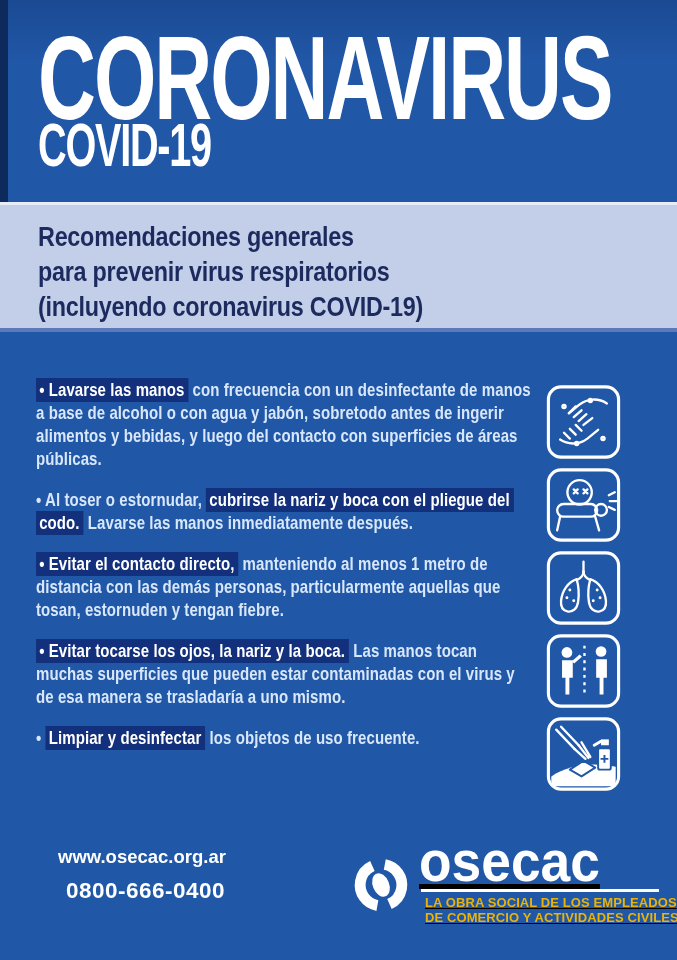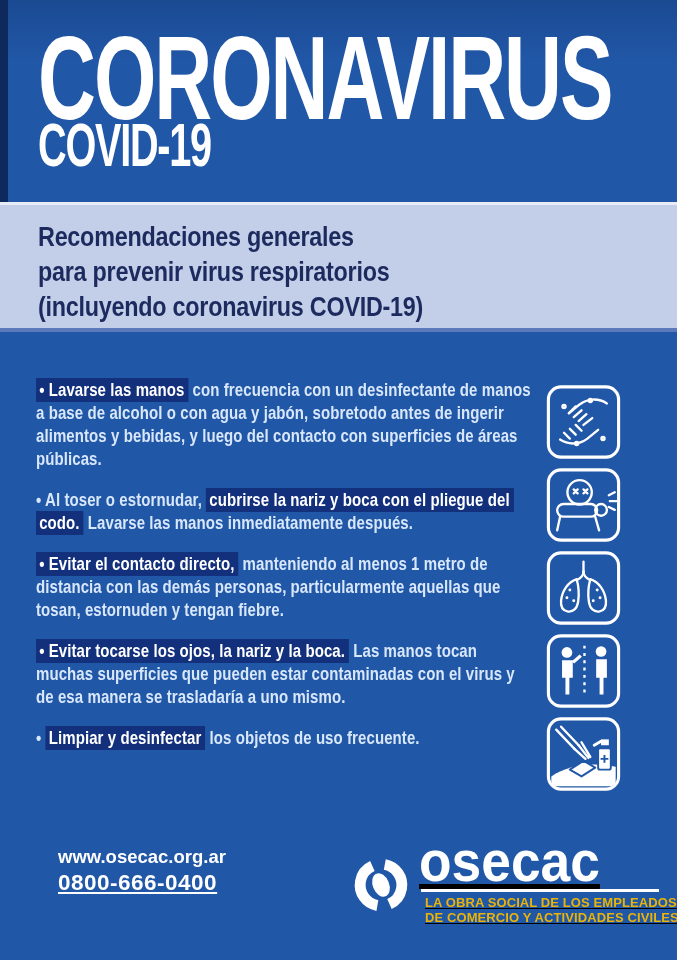--- a/index.html
+++ b/index.html
@@ -58,21 +58,21 @@
   .icons{
     position:absolute;left:544px;top:383px;display:flex;flex-direction:column;gap:5px;
   }
   .icon-box{width:79px;height:78px;}
   .icon-box svg{width:100%;height:100%;display:block;}
   
   .footer-contact{
     position:absolute;left:58px;top:845px;width:200px;text-align:left;color:#fff;
   }
   .website{margin:0;font-weight:bold;font-size:18.5px;line-height:24px;}
-  .phone{margin:0;font-weight:bold;font-size:22.5px;line-height:28px;letter-spacing:0.5px;text-decoration:underline;}
+  .phone{margin:8px;font-weight:bold;font-size:22.5px;line-height:28px;letter-spacing:0.5px;}
   .logo{
     position:absolute;left:352px;top:836px;display:flex;gap:9px;align-items:center;text-decoration:underline;
   }
   .logo-emblem{width:58px;height:58px;margin-top:8px;}
   .logo-right{display:flex;flex-direction:column;}
   .logo-word{
     margin:0;color:#fff;font-weight:bold;font-size:58px;line-height:50px;
     letter-spacing:0;white-space:nowrap;transform:scaleX(0.92);transform-origin:left top;
   }
   .logo-rule{width:238px;height:3px;background:#fff;margin:3px 0 4px 2px;}

